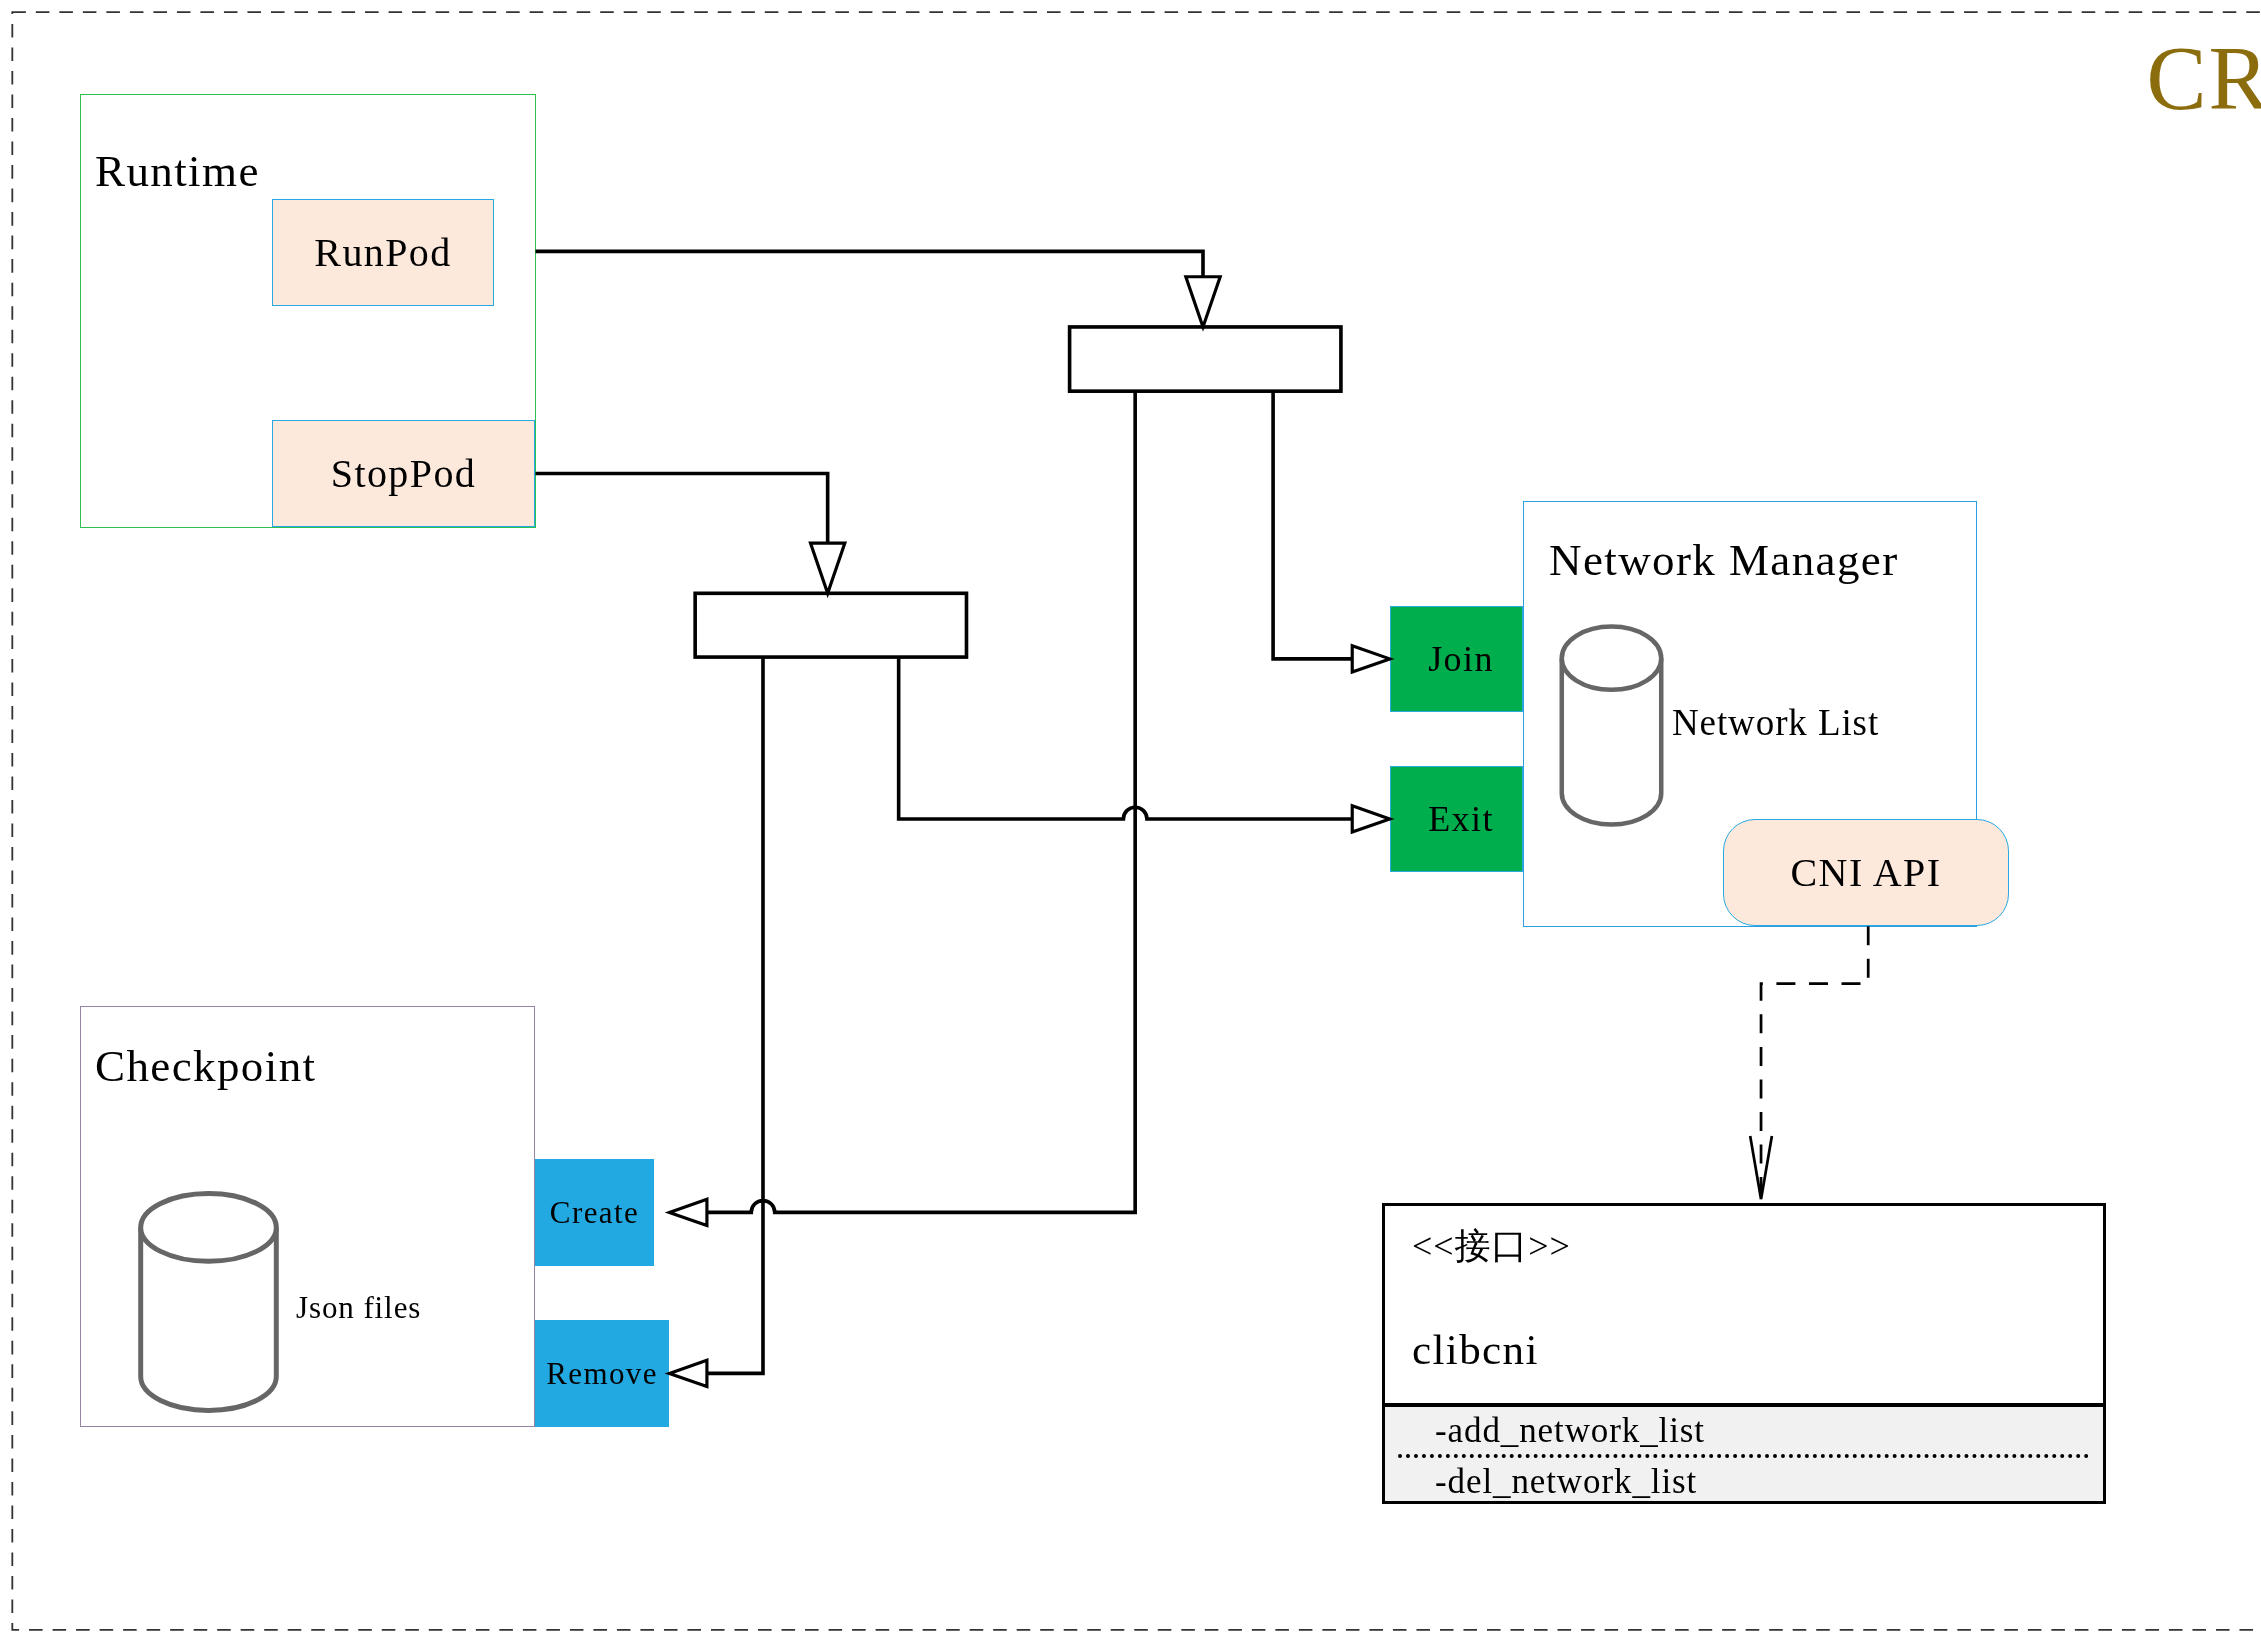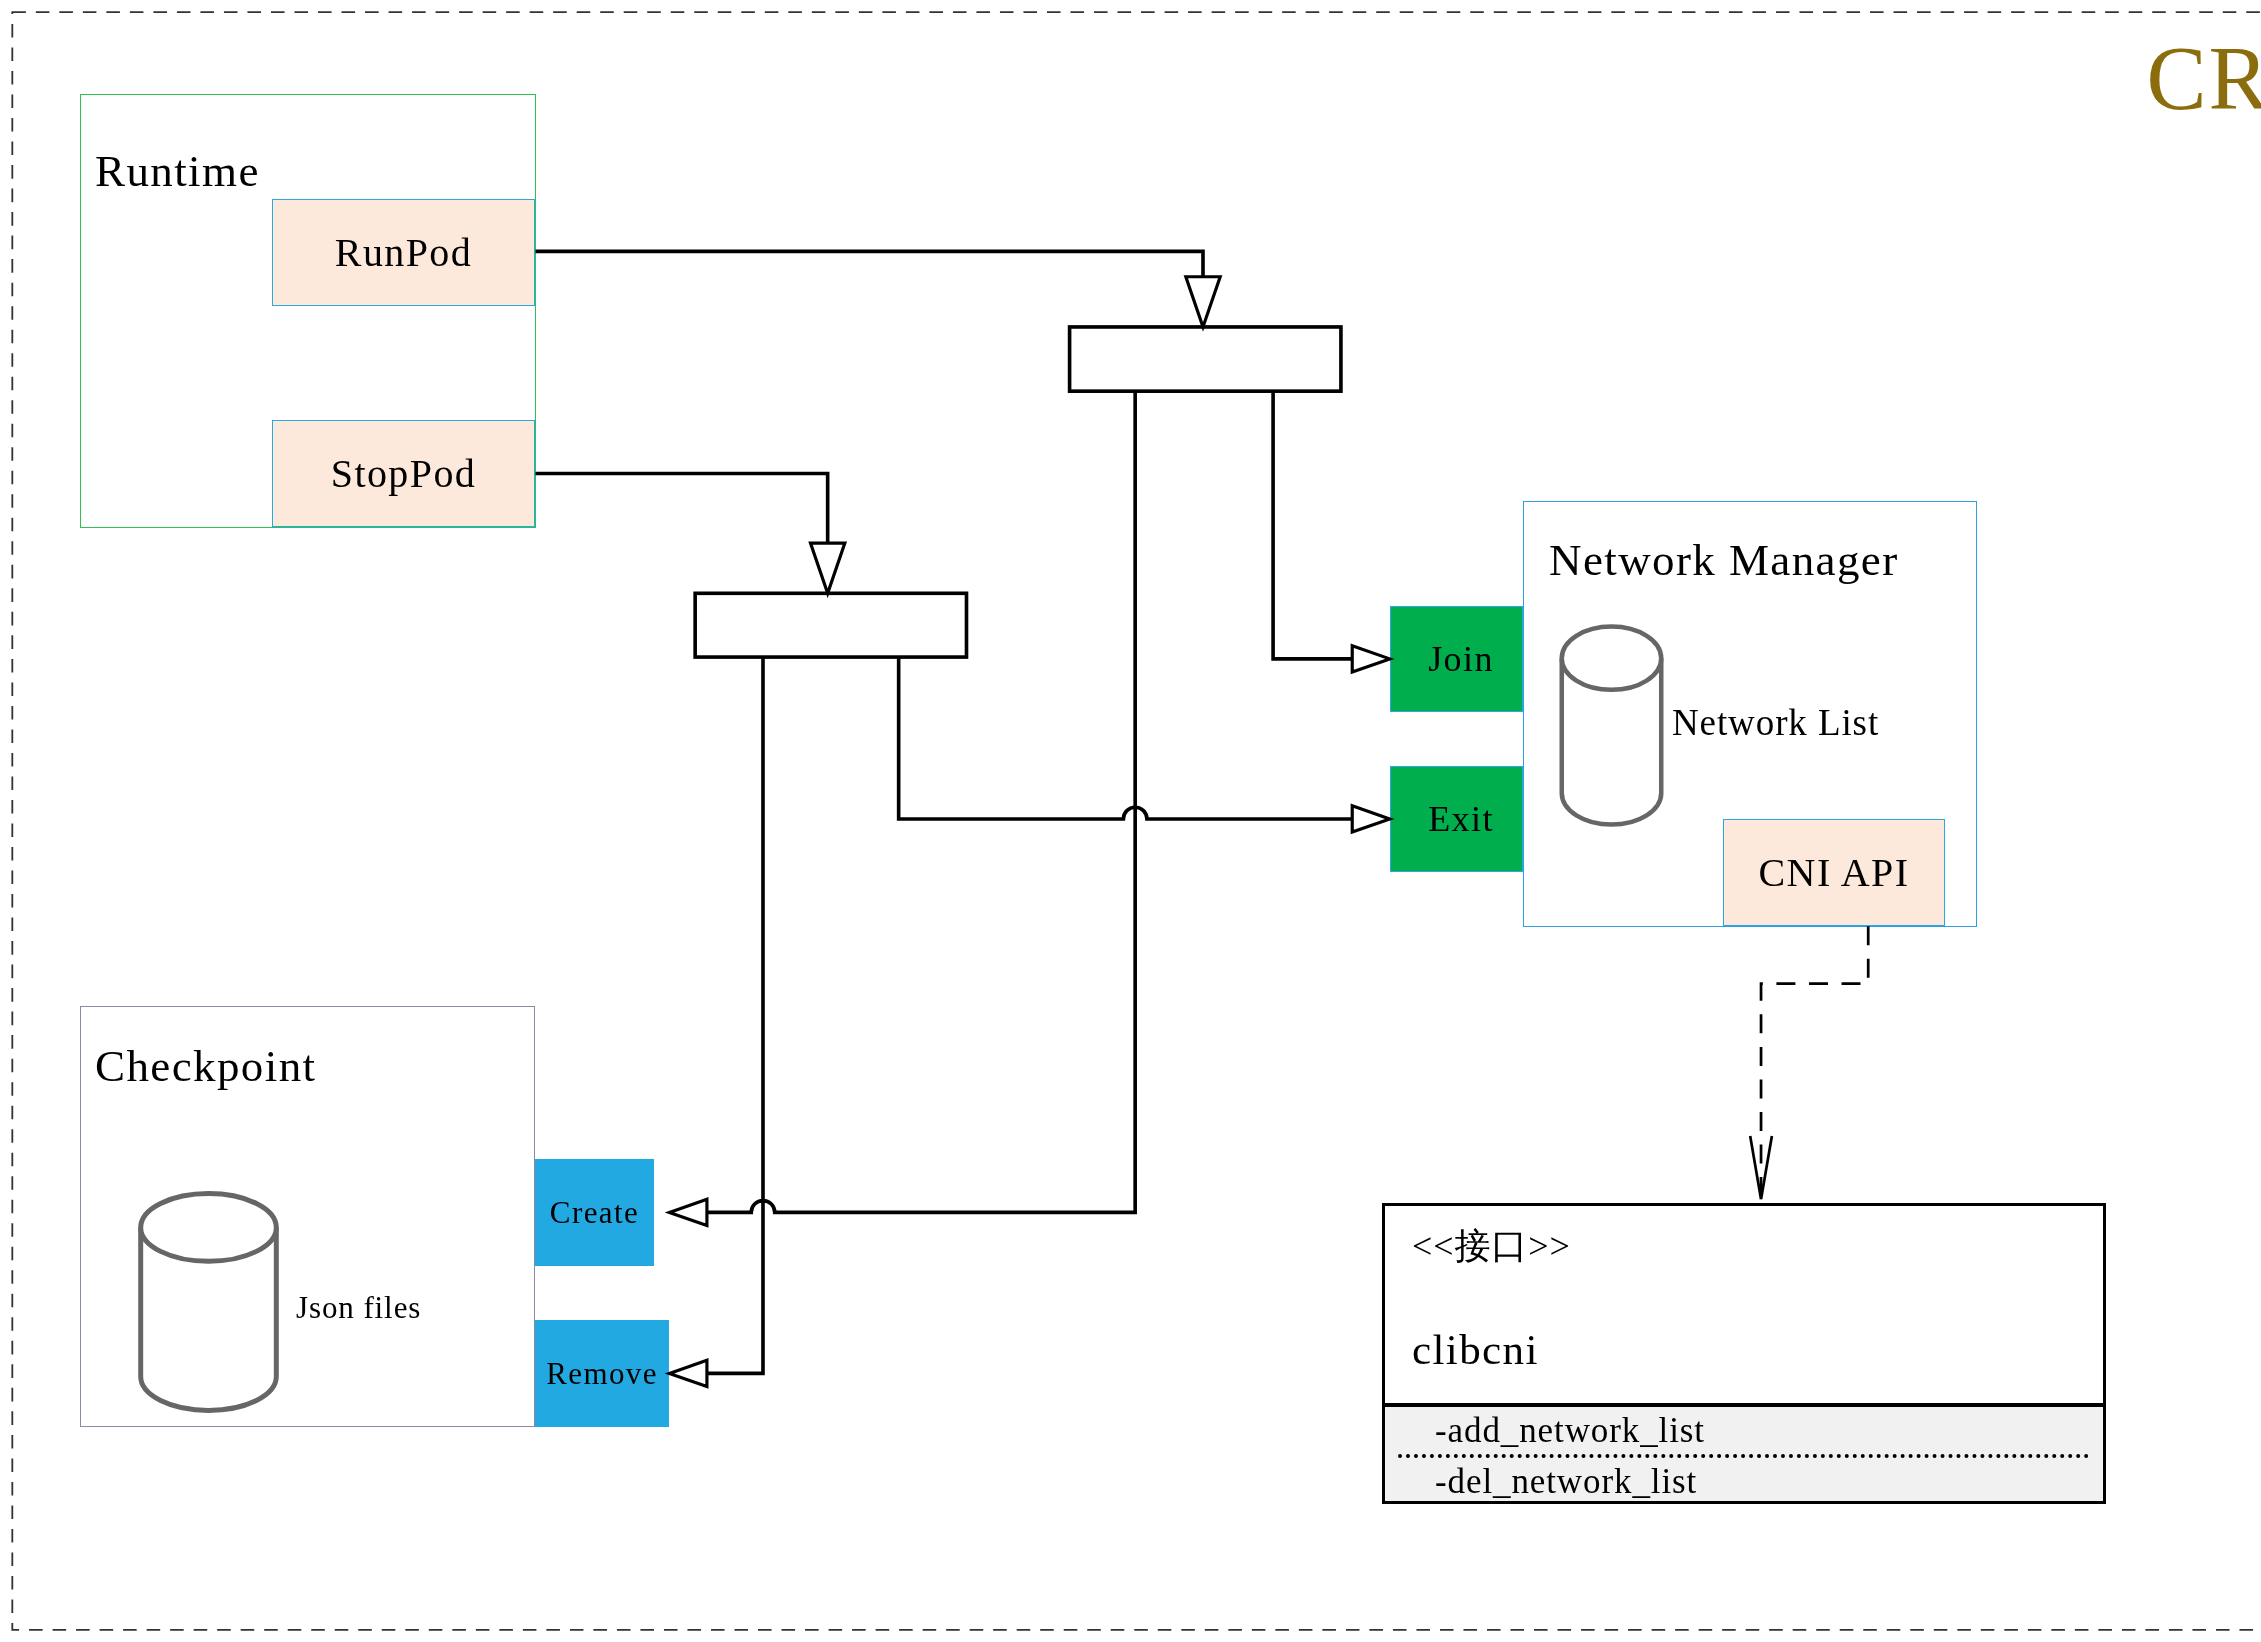--- a/index.html
+++ b/index.html
@@ -33,21 +33,21 @@
 </style>
 </head>
 <body>
 
 <div class="canvas">
 
   <div id="cri-title">CRI</div>
 
   <div class="box" id="runtime-box" style="left:80px;top:94px;width:456px;height:434px;border:0.9px solid #2EC151;z-index:1;"></div>
   <div class="title" style="left:95px;top:145px;">Runtime</div>
-  <div class="btn peach" style="left:272px;top:199px;width:263px;height:107px;font-size:40px;">
+  <div class="btn peach" style="left:272px;top:199px;width:222px;height:107px;font-size:40px;">
     <span>RunPod</span>
   </div>
   <div class="btn peach" style="left:272px;top:420px;width:263px;height:107px;font-size:40px;">
     <span>StopPod</span>
   </div>
 
   <div class="box" id="nm-box" style="left:1523px;top:501px;width:454px;height:426px;border:1.4px solid #2D9FE0;z-index:1;"></div>
   <div class="title" style="left:1549px;top:534px;">Network Manager</div>
 
   <svg class="cylinder" style="left:1557px;top:622px;" width="109" height="208" viewBox="0 0 240 460">
@@ -55,21 +55,21 @@
     <ellipse cx="120" cy="80" rx="110" ry="70" fill="#ffffff" stroke="#666666" stroke-width="10"></ellipse>
   </svg>
   <div class="cyl-label" style="left:1672px;top:701px;font-size:37px;">Network List</div>
 
   <div class="btn greenbtn" style="left:1390px;top:606px;width:133px;height:106px;">
     <span>Join</span>
   </div>
   <div class="btn greenbtn" style="left:1390px;top:766px;width:133px;height:106px;">
     <span>Exit</span>
   </div>
-  <div class="btn peach" style="left:1723px;top:819px;width:222px;height:107px;font-size:40px;">
+  <div class="btn peach" style="left:1723px;top:819px;width:286px;height:107px;font-size:40px;border-radius:32px;">
     <span>CNI API</span>
   </div>
 
   <div class="box" id="checkpoint-box" style="left:80px;top:1006px;width:455px;height:421px;border:0.9px solid #9585A3;z-index:1;"></div>
   <div class="title" style="left:95px;top:1040px;">Checkpoint</div>
 
   <svg class="cylinder" style="left:136px;top:1189px;" width="145" height="226" viewBox="0 0 320 500">
     <path d="M10 85 V415 A150 75 0 0 0 310 415 V85" fill="#ffffff" stroke="#666666" stroke-width="11"></path>
     <ellipse cx="160" cy="85" rx="150" ry="75" fill="#ffffff" stroke="#666666" stroke-width="11"></ellipse>
   </svg>

